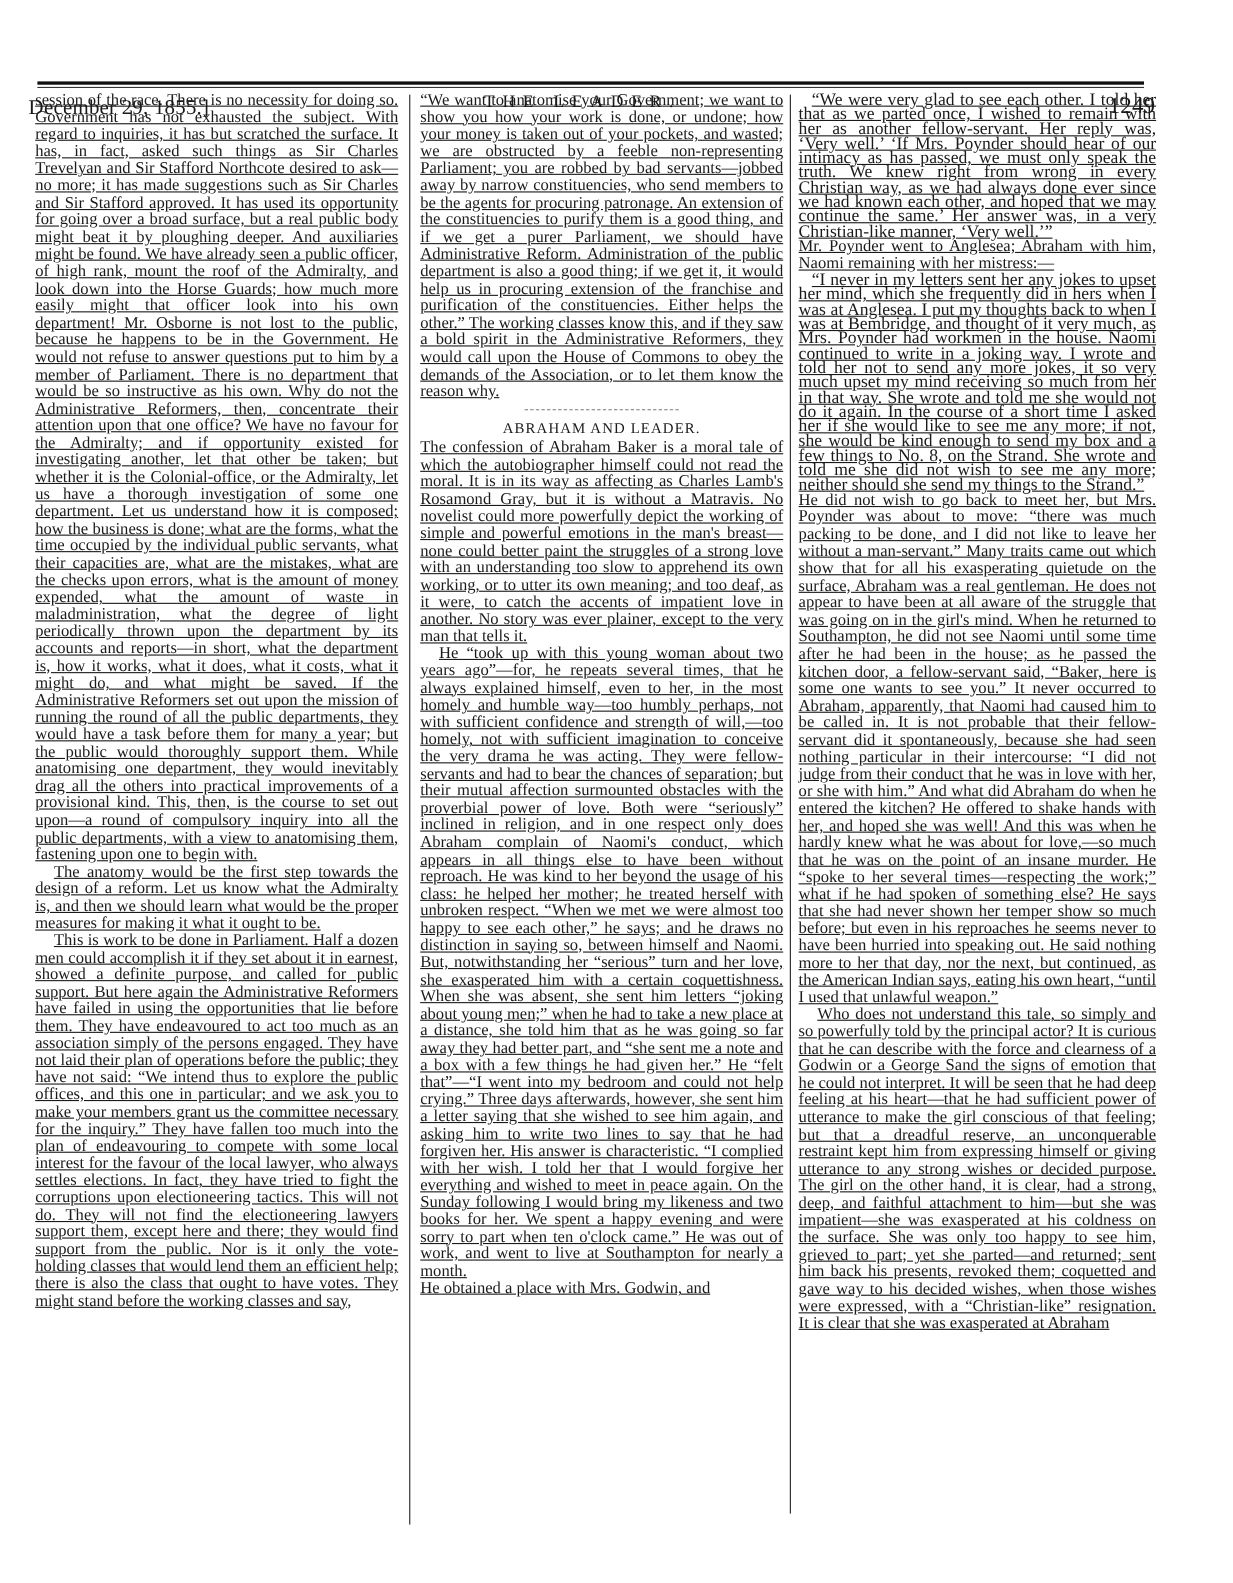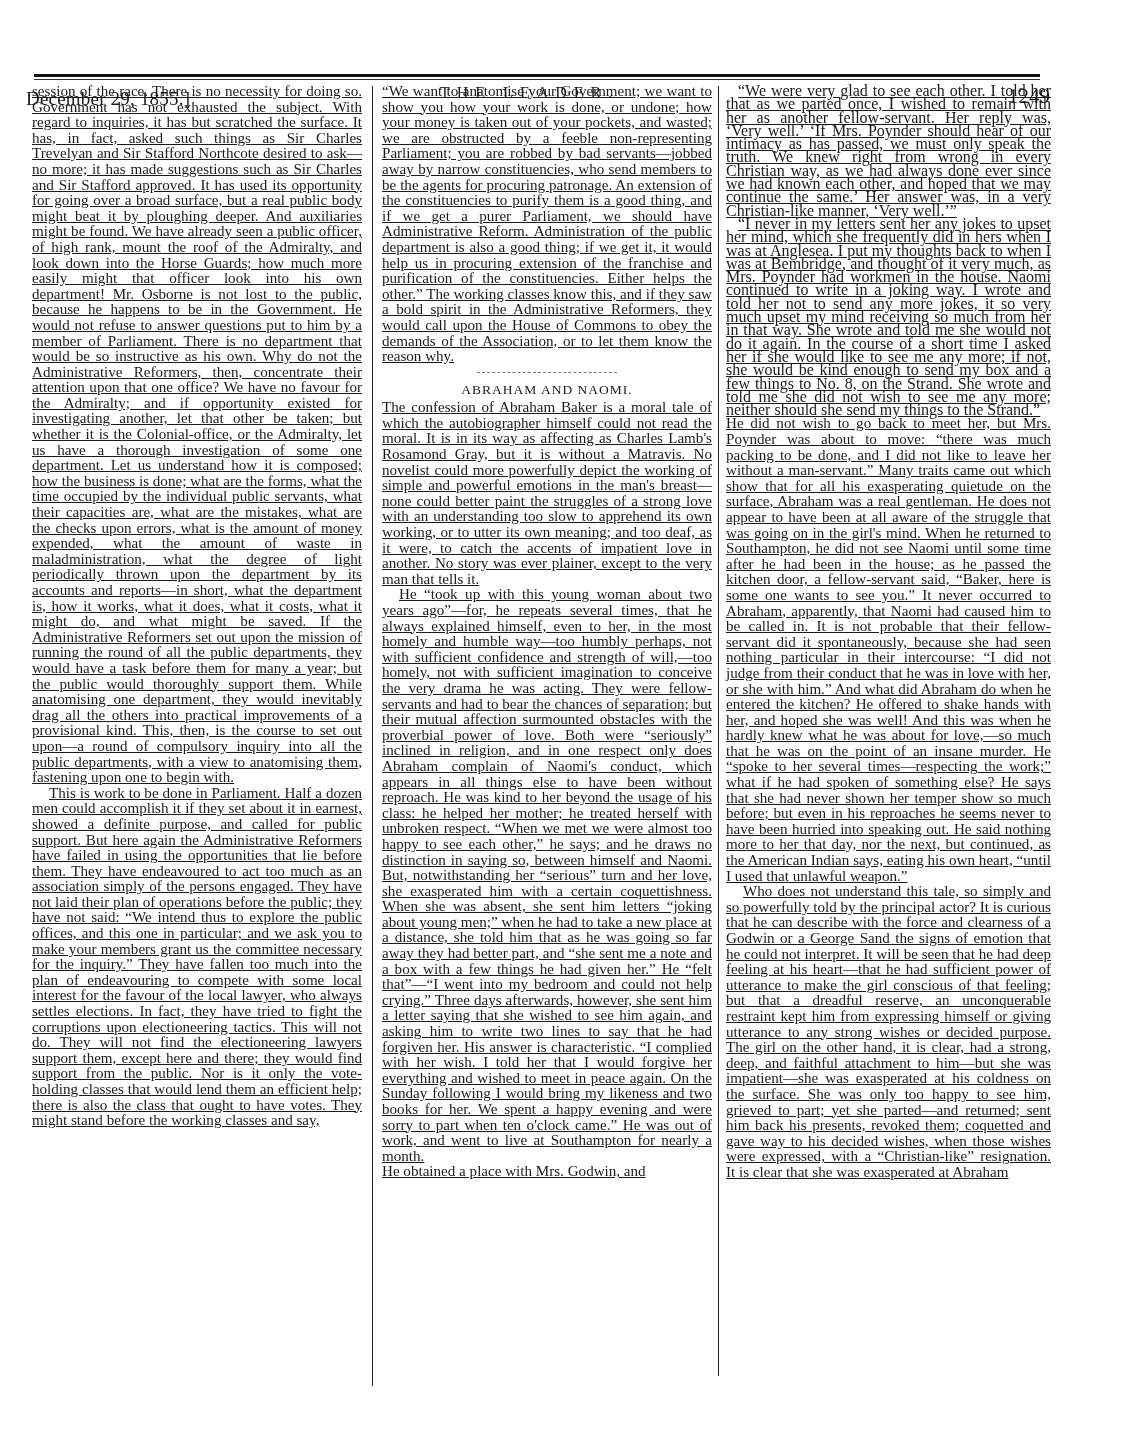--- a/index.html
+++ b/index.html
@@ -56,30 +56,32 @@
   <span class="page">1249</span>
 </div>
 <div class="rule-thick"></div>
 <div class="rule-thin"></div>
 
 <div class="vrule vr1"></div>
 <div class="vrule vr2"></div>
 
 <div class="col col1">
   <p>session of the race. There is no necessity for doing so. Government has not exhausted the subject. With regard to inquiries, it has but scratched the surface. It has, in fact, asked such things as Sir Charles Trevelyan and Sir Stafford Northcote desired to ask—no more; it has made suggestions such as Sir Charles and Sir Stafford approved. It has used its opportunity for going over a broad surface, but a real public body might beat it by ploughing deeper. And auxiliaries might be found. We have already seen a public officer, of high rank, mount the roof of the Admiralty, and look down into the Horse Guards; how much more easily might that officer look into his own department! Mr. Osborne is not lost to the public, because he happens to be in the Government. He would not refuse to answer questions put to him by a member of Parliament. There is no department that would be so instructive as his own. Why do not the Administrative Reformers, then, concentrate their attention upon that one office? We have no favour for the Admiralty; and if opportunity existed for investigating another, let that other be taken; but whether it is the Colonial-office, or the Admiralty, let us have a thorough investigation of some one department. Let us understand how it is composed; how the business is done; what are the forms, what the time occupied by the individual public servants, what their capacities are, what are the mistakes, what are the checks upon errors, what is the amount of money expended, what the amount of waste in maladministration, what the degree of light periodically thrown upon the department by its accounts and reports—in short, what the department is, how it works, what it does, what it costs, what it might do, and what might be saved. If the Administrative Reformers set out upon the mission of running the round of all the public departments, they would have a task before them for many a year; but the public would thoroughly support them. While anatomising one department, they would inevitably drag all the others into practical improvements of a provisional kind. This, then, is the course to set out upon—a round of compulsory inquiry into all the public departments, with a view to anatomising them, fastening upon one to begin with.</p>
+  <p class="indent">The anatomy would be the first step towards the design of a reform. Let us know what the Admiralty is, and then we should learn what would be the proper measures for making it what it ought to be.</p>
   <p class="indent">This is work to be done in Parliament. Half a dozen men could accomplish it if they set about it in earnest, showed a definite purpose, and called for public support. But here again the Administrative Reformers have failed in using the opportunities that lie before them. They have endeavoured to act too much as an association simply of the persons engaged. They have not laid their plan of operations before the public; they have not said: “We intend thus to explore the public offices, and this one in particular; and we ask you to make your members grant us the committee necessary for the inquiry.” They have fallen too much into the plan of endeavouring to compete with some local interest for the favour of the local lawyer, who always settles elections. In fact, they have tried to fight the corruptions upon electioneering tactics. This will not do. They will not find the electioneering lawyers support them, except here and there; they would find support from the public. Nor is it only the vote-holding classes that would lend them an efficient help; there is also the class that ought to have votes. They might stand before the working classes and say,</p>
 </div>
 
 <div class="col col2">
   <p>“We want to anatomise your Government; we want to show you how your work is done, or undone; how your money is taken out of your pockets, and wasted; we are obstructed by a feeble non-representing Parliament; you are robbed by bad servants—jobbed away by narrow constituencies, who send members to be the agents for procuring patronage. An extension of the constituencies to purify them is a good thing, and if we get a purer Parliament, we should have Administrative Reform. Administration of the public department is also a good thing; if we get it, it would help us in procuring extension of the franchise and purification of the constituencies. Either helps the other.” The working classes know this, and if they saw a bold spirit in the Administrative Reformers, they would call upon the House of Commons to obey the demands of the Association, or to let them know the reason why.</p>
   <div class="section-sep"></div>
-  <div class="heading">ABRAHAM AND NAOMI.</div>
+  <div class="heading">ABRAHAM AND LEADER.</div>
   <p>The confession of Abraham Baker is a moral tale of which the autobiographer himself could not read the moral. It is in its way as affecting as Charles Lamb's Rosamond Gray, but it is without a Matravis. No novelist could more powerfully depict the working of simple and powerful emotions in the man's breast—none could better paint the struggles of a strong love with an understanding too slow to apprehend its own working, or to utter its own meaning; and too deaf, as it were, to catch the accents of impatient love in another. No story was ever plainer, except to the very man that tells it.</p>
   <p class="indent">He “took up with this young woman about two years ago”—for, he repeats several times, that he always explained himself, even to her, in the most homely and humble way—too humbly perhaps, not with sufficient confidence and strength of will,—too homely, not with sufficient imagination to conceive the very drama he was acting. They were fellow-servants and had to bear the chances of separation; but their mutual affection surmounted obstacles with the proverbial power of love. Both were “seriously” inclined in religion, and in one respect only does Abraham complain of Naomi's conduct, which appears in all things else to have been without reproach. He was kind to her beyond the usage of his class: he helped her mother; he treated herself with unbroken respect. “When we met we were almost too happy to see each other,” he says; and he draws no distinction in saying so, between himself and Naomi. But, notwithstanding her “serious” turn and her love, she exasperated him with a certain coquettishness. When she was absent, she sent him letters “joking about young men;” when he had to take a new place at a distance, she told him that as he was going so far away they had better part, and “she sent me a note and a box with a few things he had given her.” He “felt that”—“I went into my bedroom and could not help crying.” Three days afterwards, however, she sent him a letter saying that she wished to see him again, and asking him to write two lines to say that he had forgiven her. His answer is characteristic. “I complied with her wish. I told her that I would forgive her everything and wished to meet in peace again. On the Sunday following I would bring my likeness and two books for her. We spent a happy evening and were sorry to part when ten o'clock came.” He was out of work, and went to live at Southampton for nearly a month.</p>
   <p>He obtained a place with Mrs. Godwin, and</p>
 </div>
 
 <div class="col col3">
   <p class="quote">“We were very glad to see each other. I told her that as we parted once, I wished to remain with her as another fellow-servant. Her reply was, ‘Very well.’ ‘If Mrs. Poynder should hear of our intimacy as has passed, we must only speak the truth. We knew right from wrong in every Christian way, as we had always done ever since we had known each other, and hoped that we may continue the same.’ Her answer was, in a very Christian-like manner, ‘Very well.’”</p>
+  <p>Mr. Poynder went to Anglesea; Abraham with him, Naomi remaining with her mistress:—</p>
   <p class="quote">“I never in my letters sent her any jokes to upset her mind, which she frequently did in hers when I was at Anglesea. I put my thoughts back to when I was at Bembridge, and thought of it very much, as Mrs. Poynder had workmen in the house. Naomi continued to write in a joking way. I wrote and told her not to send any more jokes, it so very much upset my mind receiving so much from her in that way. She wrote and told me she would not do it again. In the course of a short time I asked her if she would like to see me any more; if not, she would be kind enough to send my box and a few things to No. 8, on the Strand. She wrote and told me she did not wish to see me any more; neither should she send my things to the Strand.”</p>
   <p>He did not wish to go back to meet her, but Mrs. Poynder was about to move: “there was much packing to be done, and I did not like to leave her without a man-servant.” Many traits came out which show that for all his exasperating quietude on the surface, Abraham was a real gentleman. He does not appear to have been at all aware of the struggle that was going on in the girl's mind. When he returned to Southampton, he did not see Naomi until some time after he had been in the house; as he passed the kitchen door, a fellow-servant said, “Baker, here is some one wants to see you.” It never occurred to Abraham, apparently, that Naomi had caused him to be called in. It is not probable that their fellow-servant did it spontaneously, because she had seen nothing particular in their intercourse: “I did not judge from their conduct that he was in love with her, or she with him.” And what did Abraham do when he entered the kitchen? He offered to shake hands with her, and hoped she was well! And this was when he hardly knew what he was about for love,—so much that he was on the point of an insane murder. He “spoke to her several times—respecting the work;” what if he had spoken of something else? He says that she had never shown her temper show so much before; but even in his reproaches he seems never to have been hurried into speaking out. He said nothing more to her that day, nor the next, but continued, as the American Indian says, eating his own heart, “until I used that unlawful weapon.”</p>
   <p class="indent">Who does not understand this tale, so simply and so powerfully told by the principal actor? It is curious that he can describe with the force and clearness of a Godwin or a George Sand the signs of emotion that he could not interpret. It will be seen that he had deep feeling at his heart—that he had sufficient power of utterance to make the girl conscious of that feeling; but that a dreadful reserve, an unconquerable restraint kept him from expressing himself or giving utterance to any strong wishes or decided purpose. The girl on the other hand, it is clear, had a strong, deep, and faithful attachment to him—but she was impatient—she was exasperated at his coldness on the surface. She was only too happy to see him, grieved to part; yet she parted—and returned; sent him back his presents, revoked them; coquetted and gave way to his decided wishes, when those wishes were expressed, with a “Christian-like” resignation. It is clear that she was exasperated at Abraham</p>
 </div>
 
 </body></html>

